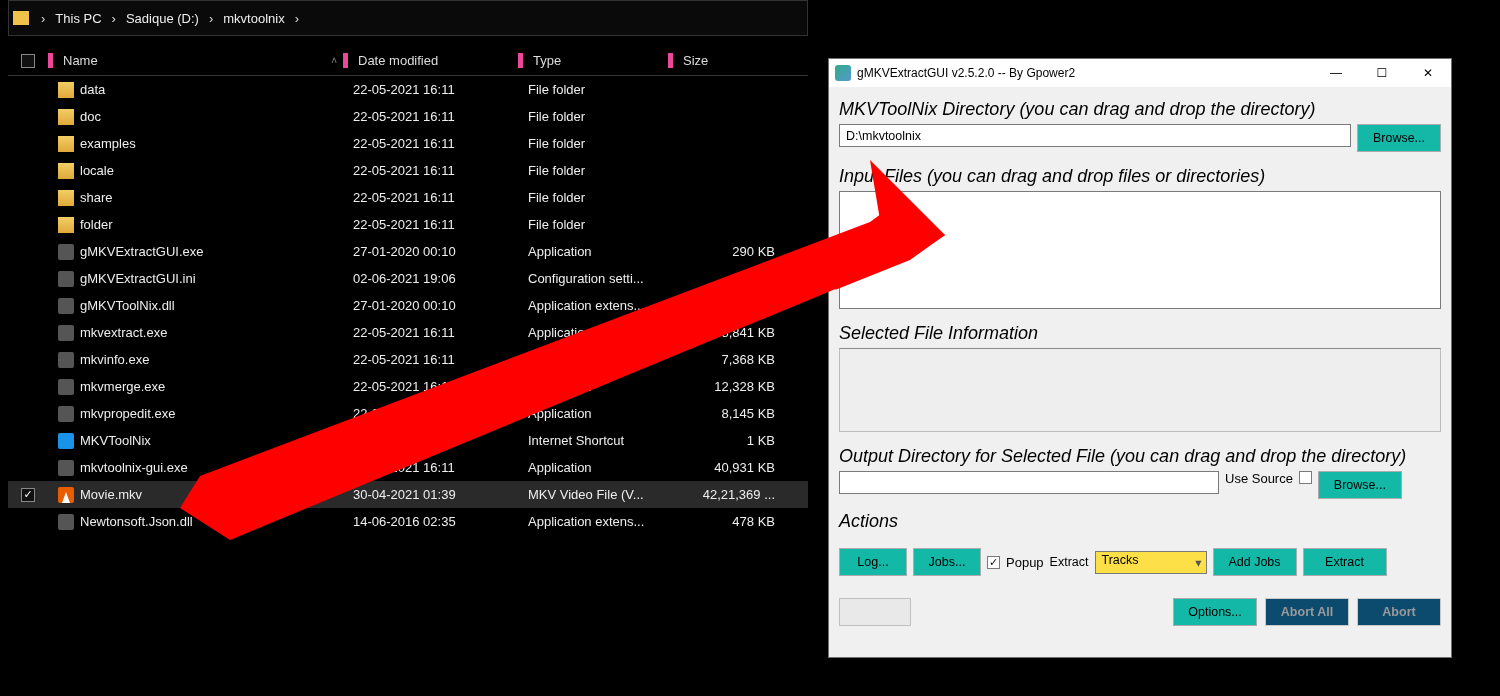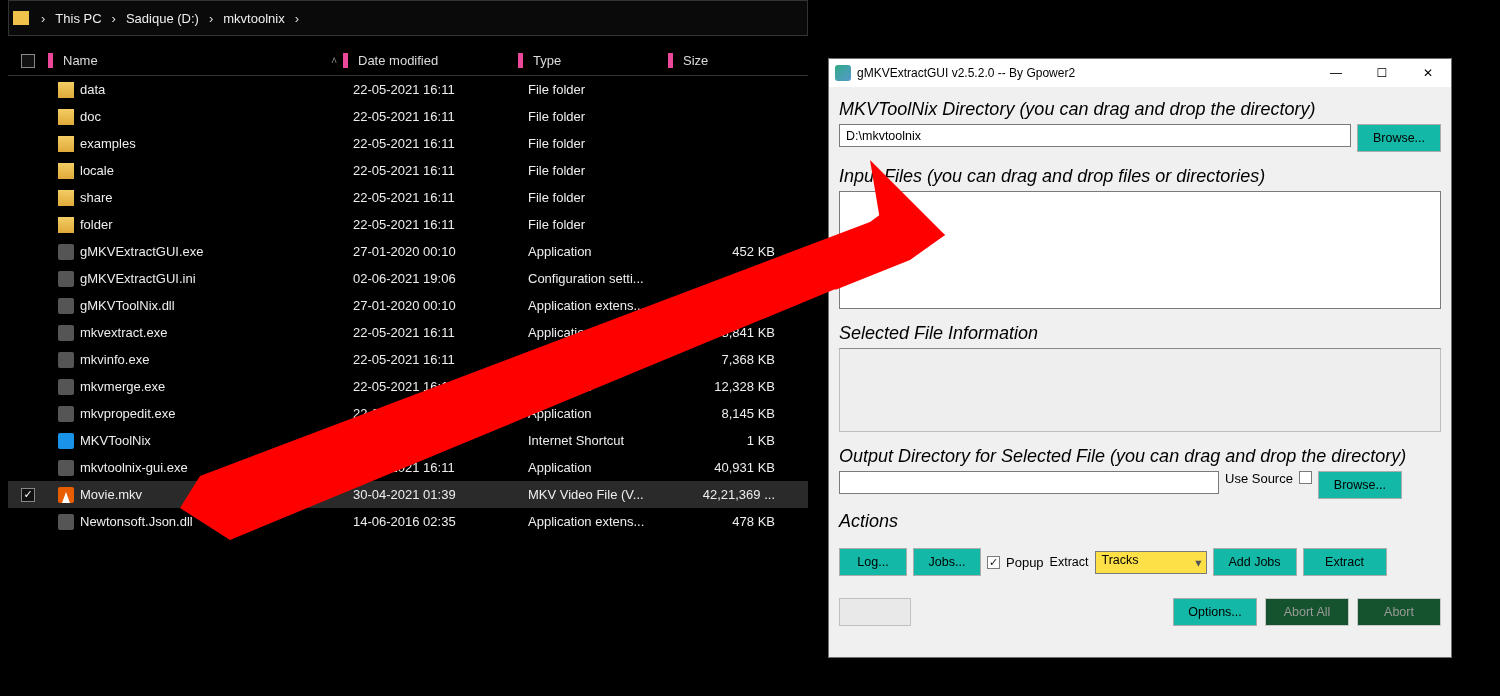--- a/index.html
+++ b/index.html
@@ -135,21 +135,21 @@
   }
   .btn {
     height: 28px;
     min-width: 84px;
     background: #14b8a6;
     border: 1px solid #adadad;
     font-size: 12.5px;
     display:flex; align-items:center; justify-content:center;
     padding: 0 10px;
   }
-  .btn.disabled { color:#9a9a9a; background:#14532d; border-color:#c9c9c9;}
+  .btn.disabled { color:#9a9a9a; background:#0c4a6e; border-color:#c9c9c9;font-weight:bold;}
   .listbox {
     width: 100%;
     border: 1px solid #7a7a7a;
     background: #fff;
   }
   .input-files-box { height: 118px; margin-top:4px;}
   .fileinfo-box {
     height: 84px; margin-top:4px;
     background:#eeeeee;
     border:1px solid #bdbdbd;
@@ -279,21 +279,21 @@
         <div class="fr-size"></div>
       </div>
       <div class="file-row">
         <div class="fr-check"></div>
         <div class="fr-name">
           <span class="icon icon-exe"></span>
           <span>gMKVExtractGUI.exe</span>
         </div>
         <div class="fr-date">27-01-2020 00:10</div>
         <div class="fr-type">Application</div>
-        <div class="fr-size">452 KB</div>
+        <div class="fr-size">290 KB</div>
       </div>
       <div class="file-row">
         <div class="fr-check"></div>
         <div class="fr-name">
           <span class="icon icon-ini"></span>
           <span>gMKVExtractGUI.ini</span>
         </div>
         <div class="fr-date">02-06-2021 19:06</div>
         <div class="fr-type">Configuration setti...</div>
         <div class="fr-size">1 KB</div>

